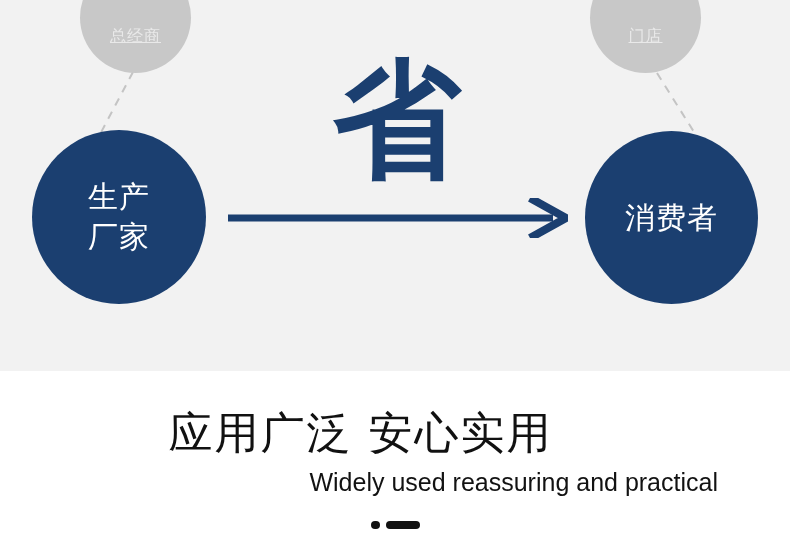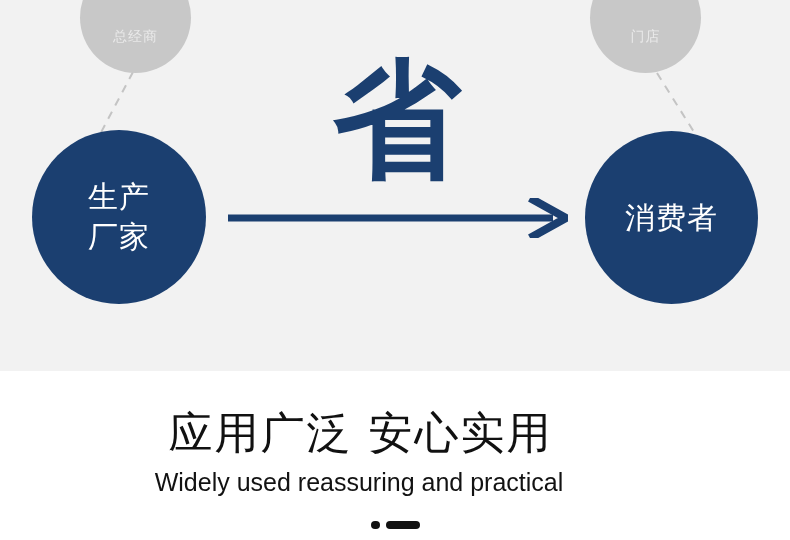--- a/index.html
+++ b/index.html
@@ -53,24 +53,25 @@
     font-weight: 400;
     white-space: pre-line;
   }
 
   
   .node-muted {
     background: #c8c8c8;
     color: #e9e9e9;
   }
   .node-muted .node-label {
-    font-size: 14px;
+    font-size: 16px;
     line-height: 1.2;
     letter-spacing: 1px;
     font-weight: 400;
+    text-decoration: underline;
   }
 
   #node-manufacturer {
     left: 32px;
     top: 130px;
     width: 174px;
     height: 174px;
   }
   #node-consumer {
     left: 585px;
@@ -154,20 +155,21 @@
   #caption-en {
     position: absolute;
     left: 0;
     top: 96px;
     width: 718px;
     color: #121212;
     font-size: 25px;
     line-height: 30px;
     letter-spacing: 0px;
     font-weight: 400;
+    text-align: right;
   }
   #caption-rule {
     position: absolute;
     left: 0;
     top: 148px;
     width: 790px;
     height: 12px;
     display: flex;
     align-items: center;
     justify-content: center;

